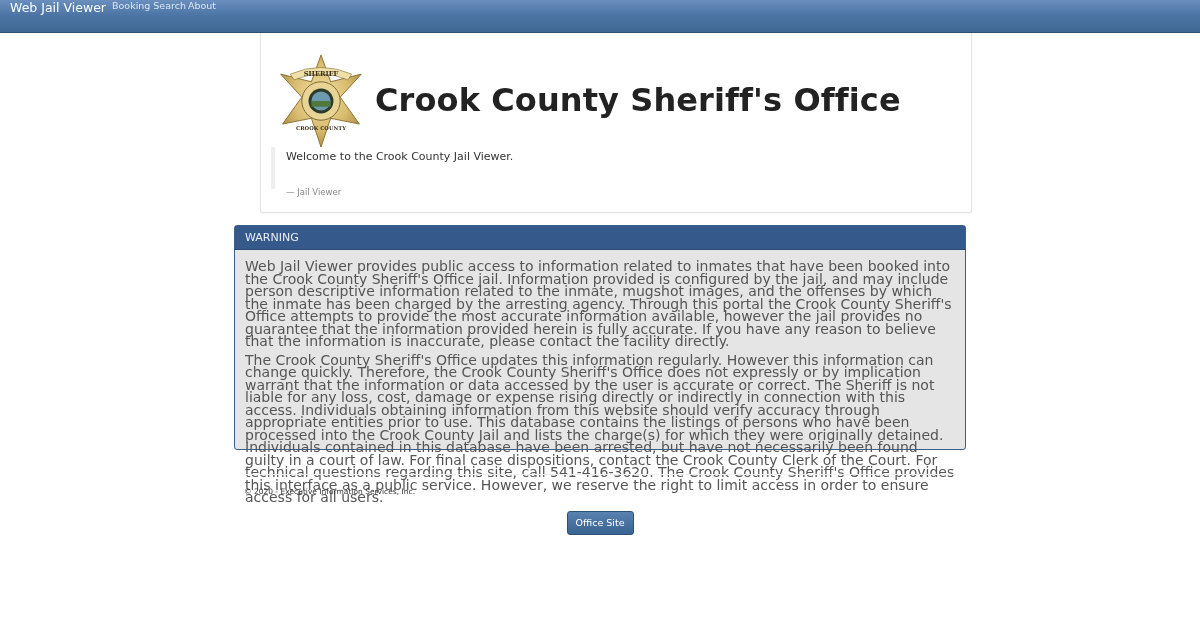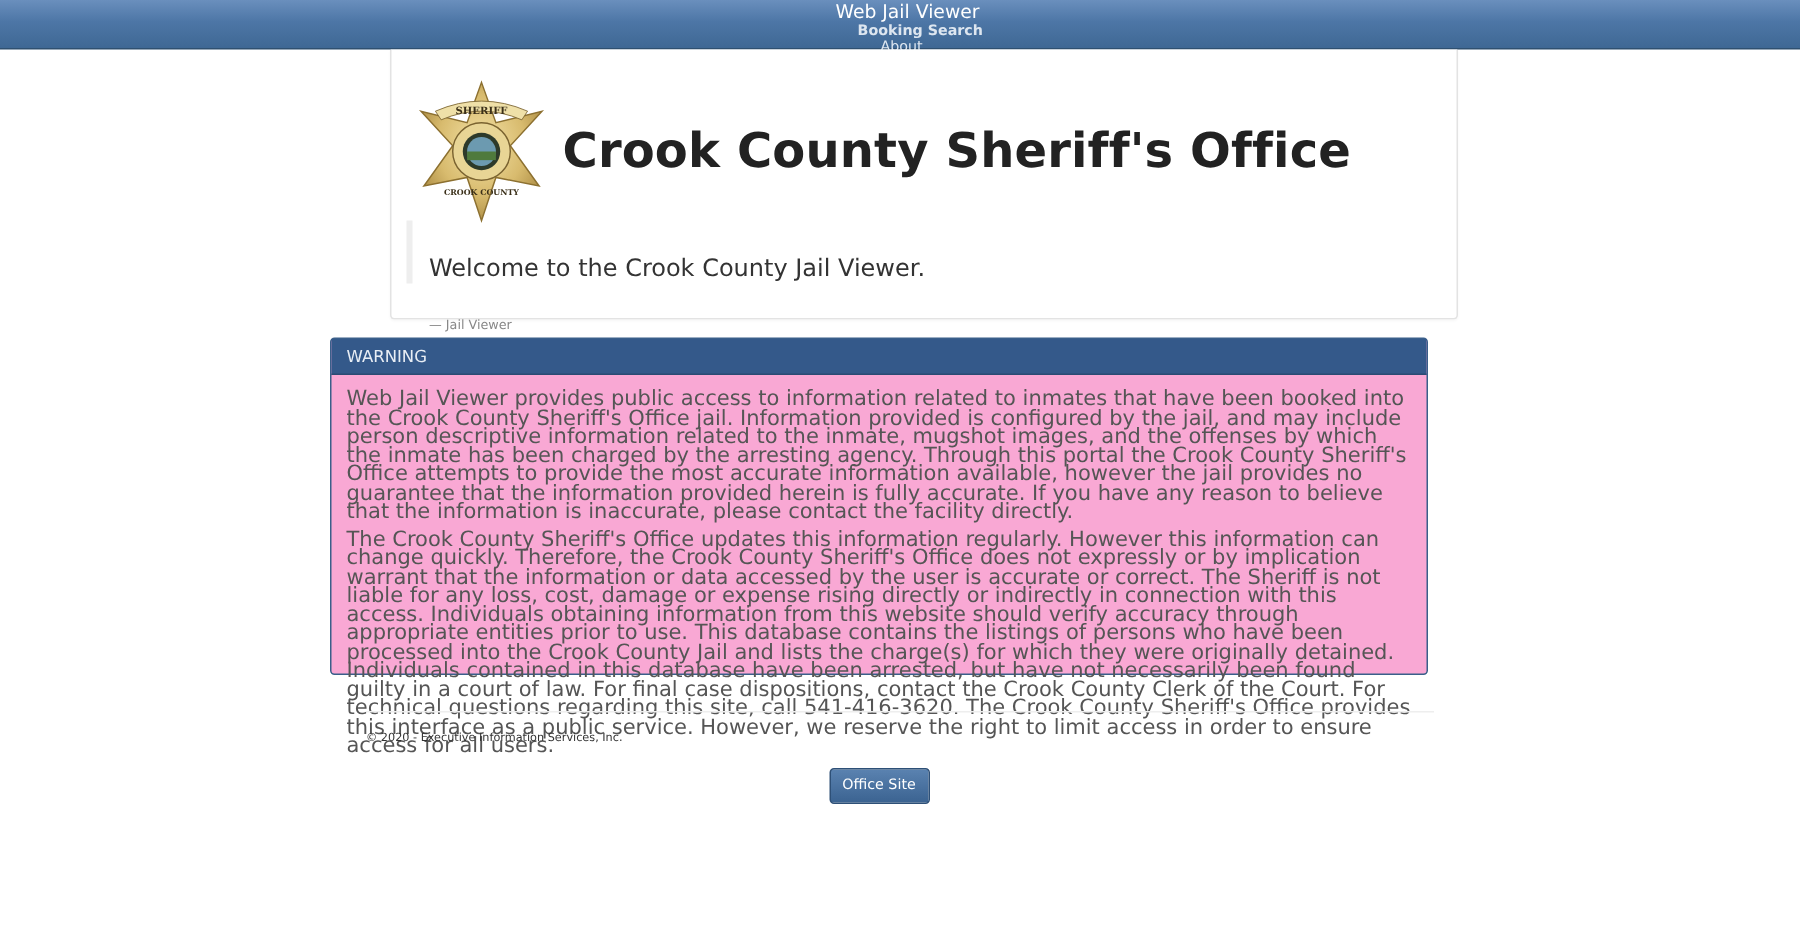--- a/index.html
+++ b/index.html
@@ -7,55 +7,55 @@
     body {
       width: 1200px; height: 620px; overflow: hidden;
       background: #ffffff;
       font-family: "DejaVu Sans", sans-serif;
       color: #333;
     }
     .navbar {
       position: absolute; left: 0; top: 0; width: 1200px; height: 33px;
       background: linear-gradient(to bottom, #6a8fbd 0%, #4d76a6 45%, #3f6894 100%);
       border-bottom: 1px solid #2f5070;
-      display: flex; align-items: center; flex-direction: column;
+      display: flex; 
     }
     .brand {
       margin-left: 10px; color: #fff; font-size: 12.5px; text-decoration: none;
       font-family: "DejaVu Sans", sans-serif;
     }
     .nav-link {
       color: #dde6f0; font-size: 9.5px; text-decoration: none; margin-left: 2px;
     }
-    .nav-link.first { margin-left: 27px; font-weight: bold; }
+    .nav-link.first { margin-left: 6px; }
 
     .jumbo {
       position: absolute; left: 260px; top: 33px; width: 712px; height: 180px;
       border: 1px solid #e3e3e3; border-top: none; border-radius: 0 0 3px 3px;
       background: #fff;
       box-shadow: 0 1px 2px rgba(0,0,0,0.04);
     }
     .badge {
       position: absolute; left: 12px; top: 20px; width: 96px; height: 96px;
     }
     .title {
       position: absolute; left: 114px; top: 48px;
       font-size: 32px; font-weight: bold; color: #222;
       font-family: "DejaVu Sans", sans-serif; letter-spacing: 0.1px;
     }
     .quote {
       position: absolute; left: 10px; top: 114px; height: 42px;
       border-left: 4px solid #eeeeee; padding-left: 11px;
     }
-    .quote .text { font-size: 16px; color: #333; margin-top: 22px; }
+    .quote .text { font-size: 11px; color: #333; margin-top: 3px; }
     .quote .src { font-size: 8.5px; color: #888; margin-top: 24px; }
 
     .panel {
-      position: absolute; left: 220px; top: 225px; width: 732px; height: 225px;
-      border: 1px solid #3a5f8a; border-radius: 3px; background: #f9a8d4;
+      position: absolute; left: 234px; top: 225px; width: 732px; height: 225px;
+      border: 1px solid #3a5f8a; border-radius: 3px; background: #e5e5e5;
     }
     .panel-heading {
       height: 24px; background: #34598a; color: #e8eef5;
       font-size: 11px; padding-left: 10px; line-height: 24px;
       border-bottom: 1px solid #2b4b73;
     }
     .panel-body { padding: 10px 10px 0 10px; }
     .panel-body p {
       margin: 0 0 6px 0; font-size: 14px; line-height: 12.5px; color: #555;
     }

